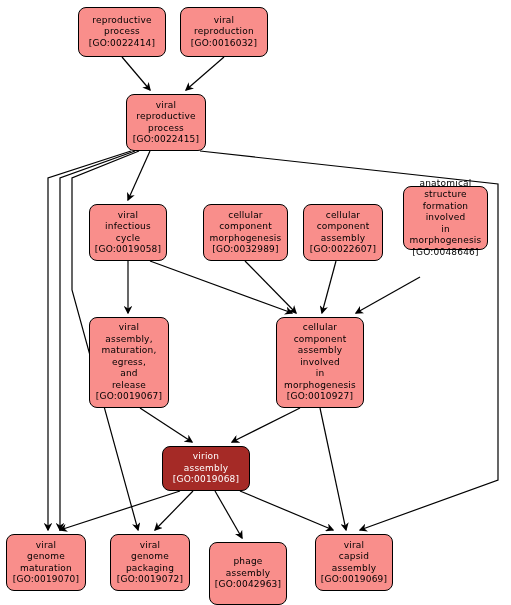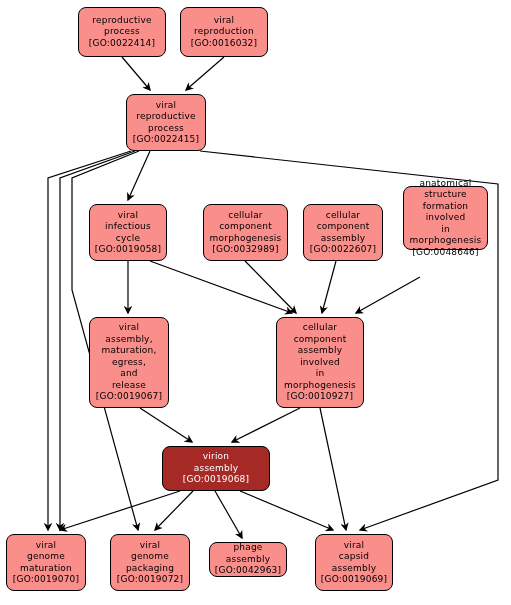--- a/index.html
+++ b/index.html
@@ -144,38 +144,38 @@
       </div>
       <div class="go-node" style="left: 276px; top: 317px; width: 88px; height: 91px;">
         <span class="go-label">cellular
 component
 assembly
 involved
 in
 morphogenesis</span>
         <span class="go-id">[GO:0010927]</span>
       </div>
-      <div class="go-node selected" style="left: 162px; top: 446px; width: 108px; height: 45px;">
+      <div class="go-node selected" style="left: 162px; top: 446px; width: 88px; height: 45px;">
         <span class="go-label">virion
 assembly</span>
         <span class="go-id">[GO:0019068]</span>
       </div>
       <div class="go-node" style="left: 6px; top: 534px; width: 80px; height: 57px;">
         <span class="go-label">viral
 genome
 maturation</span>
         <span class="go-id">[GO:0019070]</span>
       </div>
       <div class="go-node" style="left: 110px; top: 534px; width: 80px; height: 57px;">
         <span class="go-label">viral
 genome
 packaging</span>
         <span class="go-id">[GO:0019072]</span>
       </div>
-      <div class="go-node" style="left: 209px; top: 542px; width: 78px; height: 35px;">
+      <div class="go-node" style="left: 209px; top: 542px; width: 78px; height: 63px;">
         <span class="go-label">phage
 assembly</span>
         <span class="go-id">[GO:0042963]</span>
       </div>
       <div class="go-node" style="left: 315px; top: 534px; width: 78px; height: 57px;">
         <span class="go-label">viral
 capsid
 assembly</span>
         <span class="go-id">[GO:0019069]</span>
       </div>

